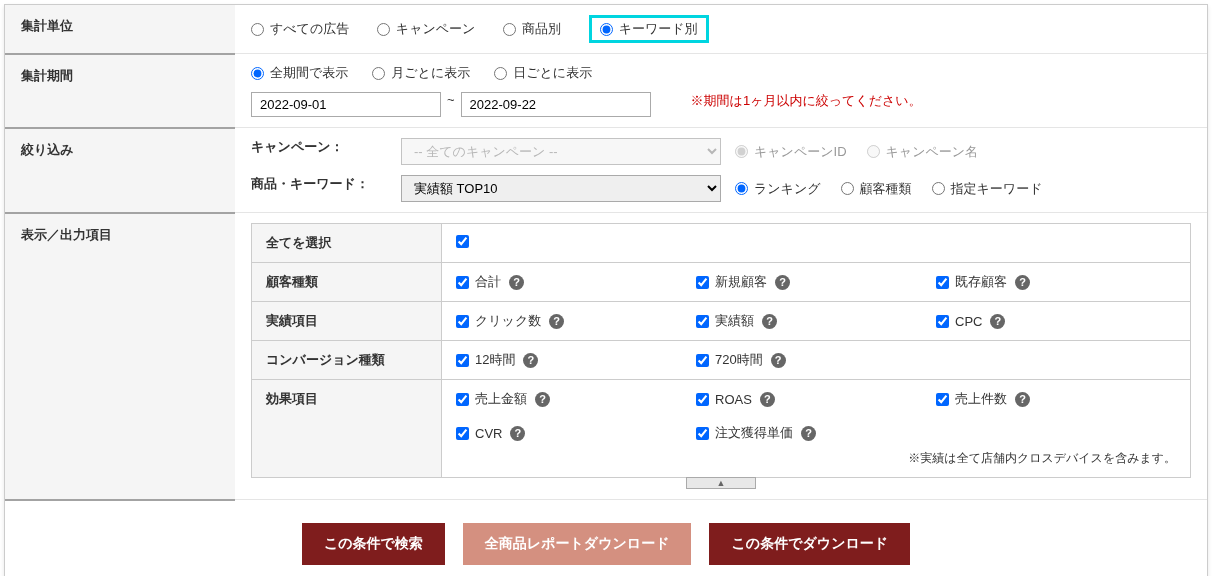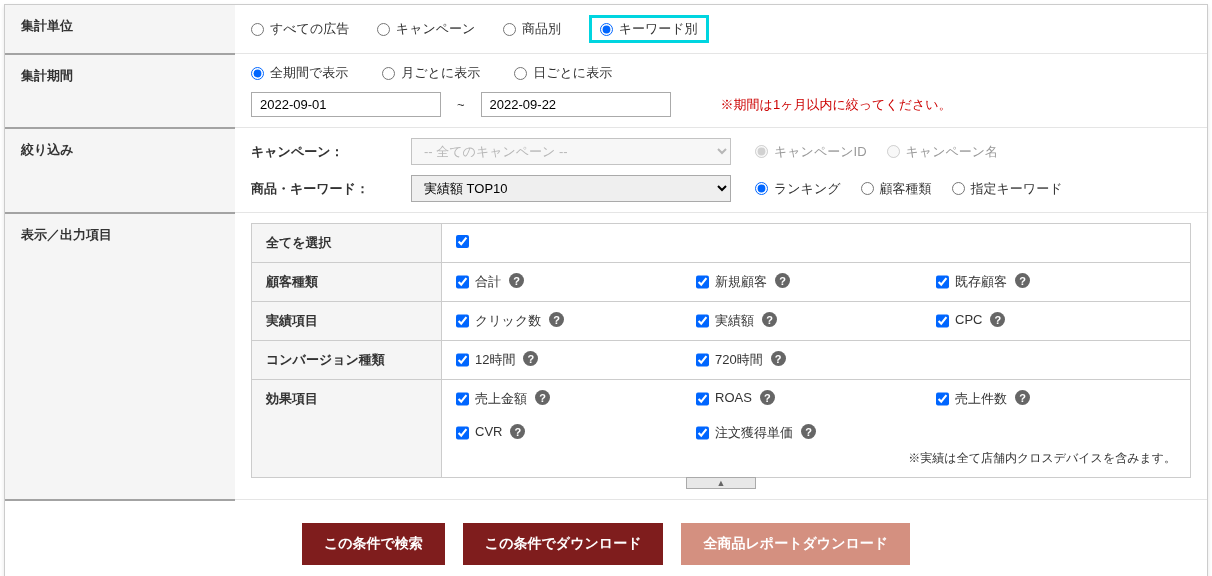--- a/index.html
+++ b/index.html
@@ -33,21 +33,21 @@
     label.radio-label { margin-right: 24px; cursor: pointer; display: inline-flex; align-items: center; gap: 6px; }
     input[type="radio"] { accent-color: #0066ff; cursor: pointer; }
     input[type="checkbox"] { accent-color: #0066ff; cursor: pointer; }
     .highlight-box {
       border: 3px solid #00d5e0;
       padding: 2px 8px;
       display: inline-flex;
       align-items: center;
       gap: 6px;
     }
-    .row-line { margin-bottom: 10px; display: flex; align-items: center; flex-wrap: wrap; gap: 10px; }
+    .row-line { margin-bottom: 10px; display: flex; flex-wrap: wrap; }
     .row-line:last-child { margin-bottom: 0; }
     input.date {
       border: 1px solid #aaa;
       padding: 4px 8px;
       width: 190px;
       font-size: 13px;
     }
     .tilde { margin: 0 6px; }
     .warn { color: #cc0000; margin-left: 40px; }
     .filter-label { width: 150px; font-weight: bold; }
@@ -80,21 +80,21 @@
     }
     table.inner td {
       border: 1px solid #ccc;
       padding: 10px 14px;
     }
     .check-grid {
       display: grid;
       grid-template-columns: repeat(3, 1fr);
       row-gap: 16px;
     }
-    .check-item { display: flex; gap: 6px; }
+    .check-item { display: flex; align-items: center; gap: 6px; }
     .help-icon {
       display: inline-flex;
       background: #666;
       color: #fff;
       width: 15px;
       height: 15px;
       border-radius: 50%;
       align-items: center;
       justify-content: center;
       font-size: 11px;
@@ -347,16 +347,16 @@
             </tbody>
           </table>
           <div class="collapse-handle">▲</div>
         </td>
       </tr>
     </tbody>
   </table>
 
   <div class="button-row">
     <button class="btn btn-orange">この条件で検索</button>
+    <button class="btn btn-light">全商品レポートダウンロード</button>
     <button class="btn btn-orange">この条件でダウンロード</button>
-    <button class="btn btn-light">全商品レポートダウンロード</button>
   </div>
 </div>
 
 </body></html>

